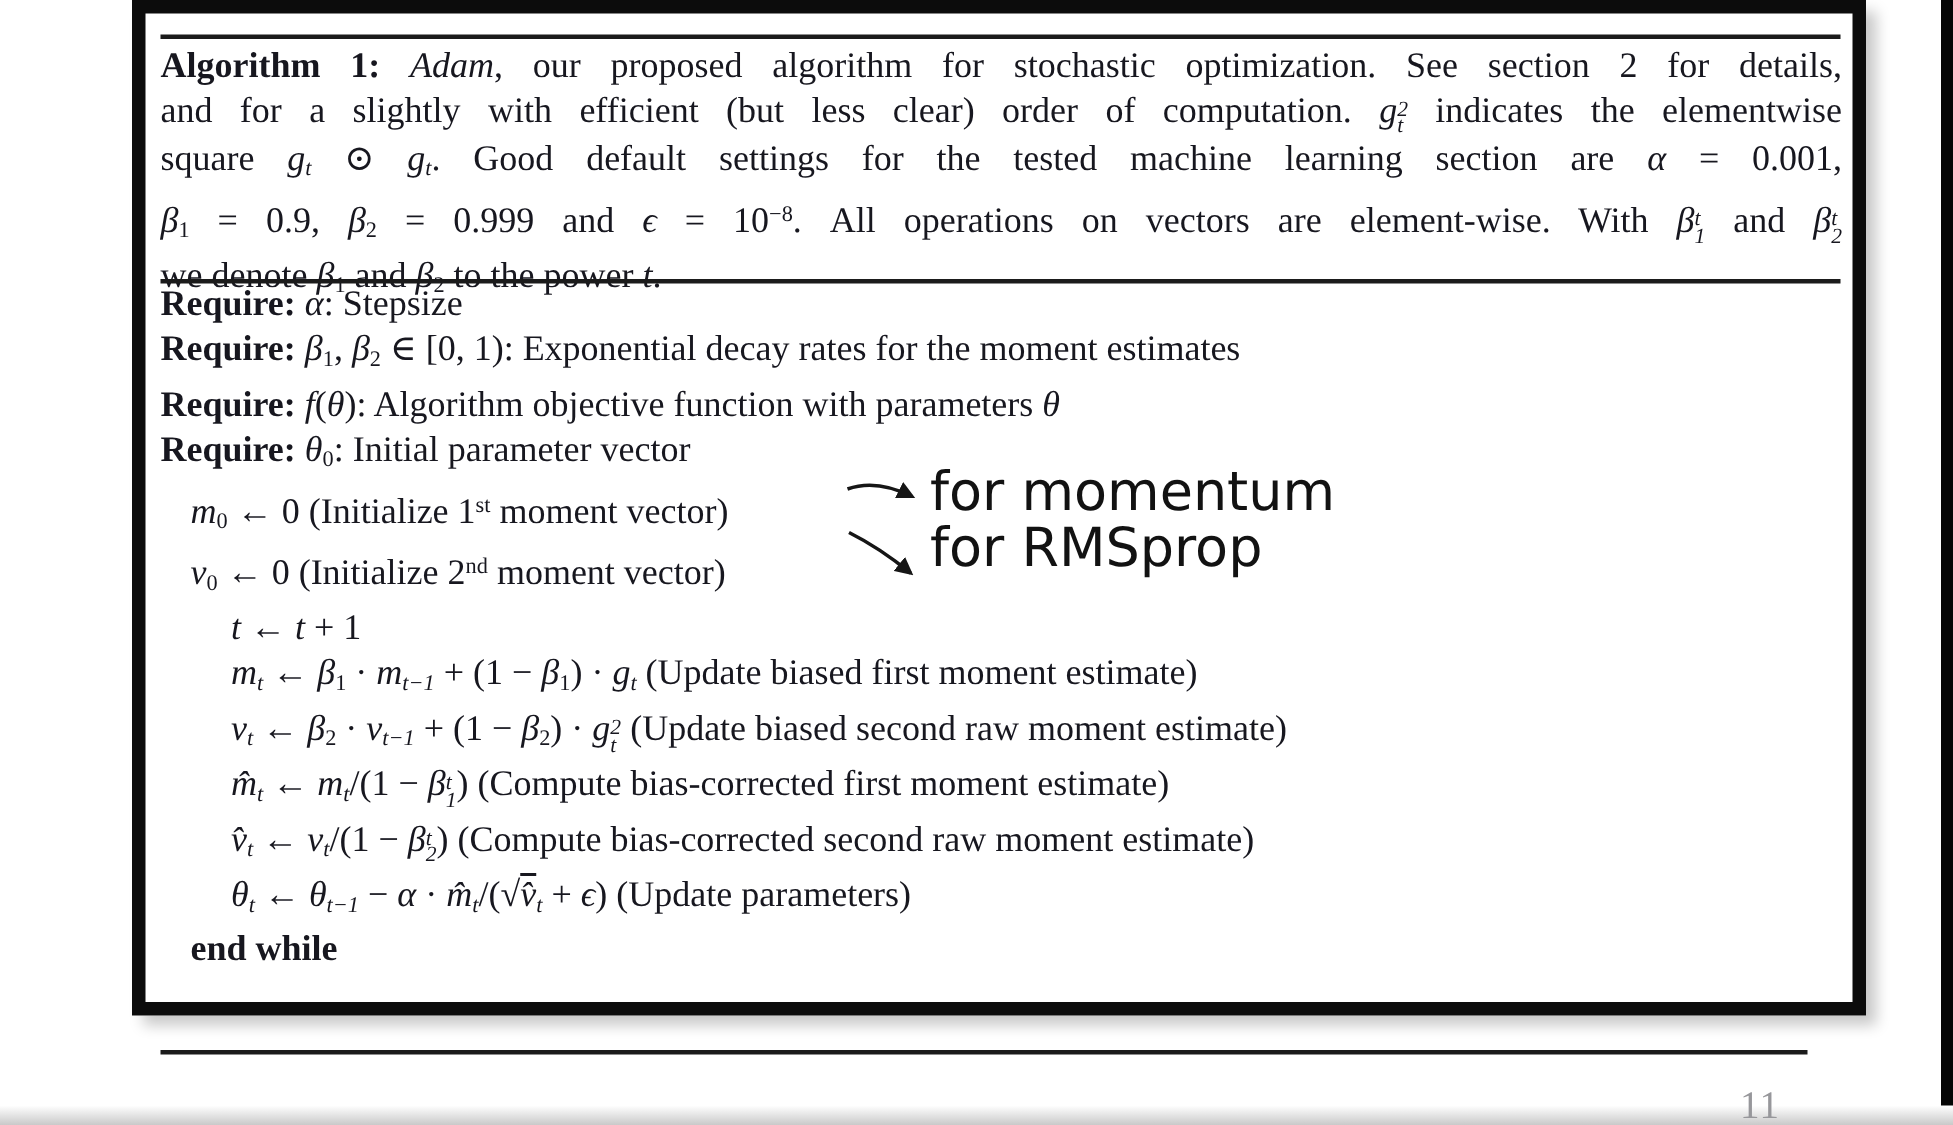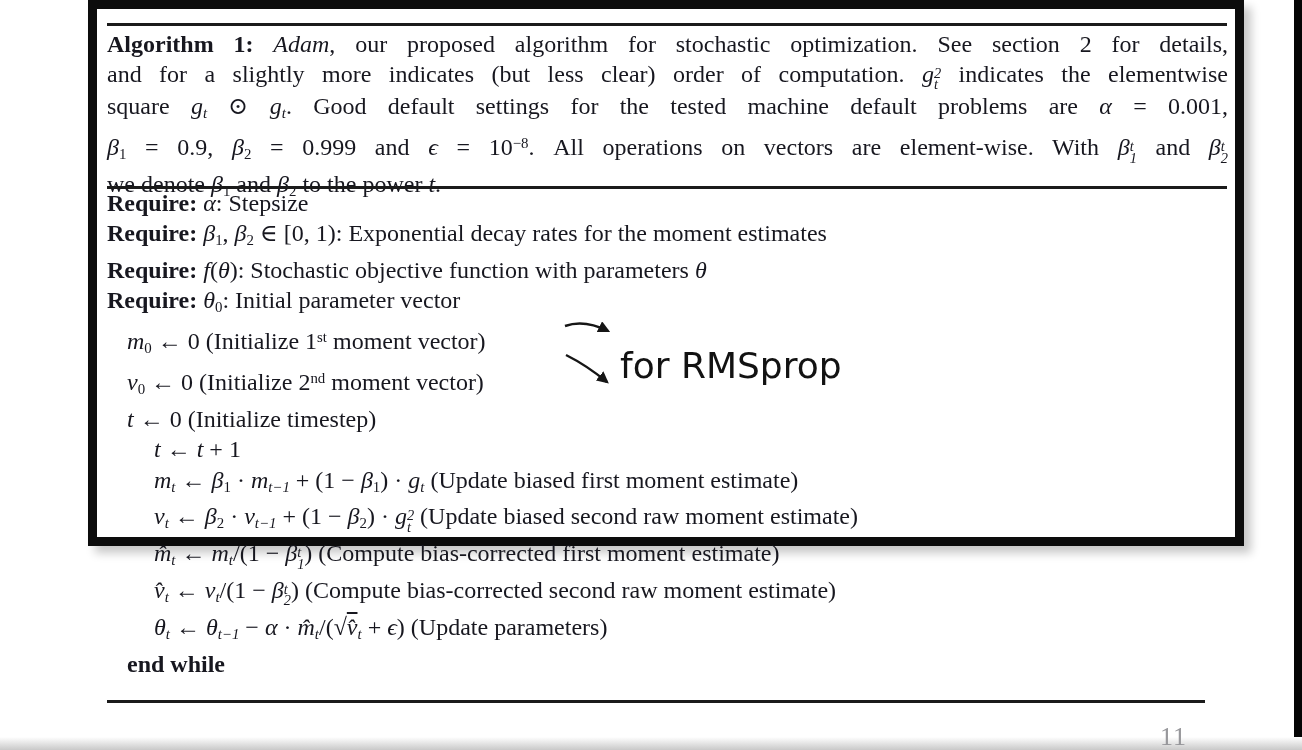--- a/index.html
+++ b/index.html
@@ -1,20 +1,20 @@
 <!DOCTYPE html>
 <html><head>
 <meta charset="utf-8">
 <style>
   html,body{margin:0;padding:0;background:#ffffff;}
   #stage{position:relative;width:1302px;height:750px;background:#ffffff;overflow:hidden;
          font-family:"Liberation Serif","DejaVu Serif",serif;color:#17171f;}
 
   
-  #frame{position:absolute;left:88px;top:0;width:1156px;height:546px;box-sizing:border-box;
+  #frame{position:absolute;left:88px;top:0;width:1156px;height:677px;box-sizing:border-box;
          border:9px solid #0c0c0c;background:#ffffff;box-shadow:7px 7px 9px rgba(0,0,0,.22);}
 
   .rule{position:absolute;background:#1b1b1b;height:3px;z-index:3;}
   #rule-top{left:10px;top:14px;width:1120px;}
   #rule-mid{left:10px;top:177px;width:1120px;}
   #rule-bottom{left:10px;top:691px;width:1098px;height:2.5px;}
 
   
   #caption{position:absolute;left:10px;top:20px;width:1121px;font-size:24px;line-height:30px;}
   #caption .line.just{text-align:justify;text-align-last:justify;}
@@ -56,50 +56,50 @@
 </head>
 <body>
 
 <div id="stage">
 
   <div id="frame">
     <div id="rule-top" class="rule"></div>
 
     <div id="caption">
         <div class="line ind0 just"><span class="b">Algorithm 1: </span><span class="i">Adam</span><span>, our proposed algorithm for stochastic optimization. See section 2 for details,</span></div>
-        <div class="line ind0 just"><span>and for a slightly more indicates (but less clear) order of computation. </span><span class="i">g</span><span class="stk"><span class="stk-t">2</span><span class="stk-b">t</span></span><span>&nbsp;indicates the elementwise</span></div>
-        <div class="line ind0 just"><span>square </span><span class="i">g</span><span class="isub">t</span><span>&nbsp;⊙ </span><span class="i">g</span><span class="isub">t</span><span>. Good default settings for the tested machine default problems are </span><span class="i">α</span><span>&nbsp;= 0.001,</span></div>
+        <div class="line ind0 just"><span>and for a slightly with efficient (but less clear) order of computation. </span><span class="i">g</span><span class="stk"><span class="stk-t">2</span><span class="stk-b">t</span></span><span>&nbsp;indicates the elementwise</span></div>
+        <div class="line ind0 just"><span>square </span><span class="i">g</span><span class="isub">t</span><span>&nbsp;⊙ </span><span class="i">g</span><span class="isub">t</span><span>. Good default settings for the tested machine learning section are </span><span class="i">α</span><span>&nbsp;= 0.001,</span></div>
         <div class="line ind0 just"><span class="i">β</span><span class="sub">1</span><span>&nbsp;= 0.9, </span><span class="i">β</span><span class="sub">2</span><span>&nbsp;= 0.999 and </span><span class="i">ϵ</span><span>&nbsp;= 10</span><span class="sup">−8</span><span>. All operations on vectors are element-wise. With </span><span class="i">β</span><span class="stk"><span class="stk-t">t</span><span class="stk-b">1</span></span><span>&nbsp;and </span><span class="i">β</span><span class="stk"><span class="stk-t">t</span><span class="stk-b">2</span></span></div>
         <div class="line ind0"><span>we denote </span><span class="i">β</span><span class="sub">1</span><span>&nbsp;and </span><span class="i">β</span><span class="sub">2</span><span>&nbsp;to the power </span><span class="i">t</span><span>.</span></div>
       </div>
 
     <div id="rule-mid" class="rule"></div>
 
     <div id="alg-lines">
         <div class="line ind0"><span class="b">Require: </span><span class="i">α</span><span>: Stepsize</span></div>
         <div class="line ind0"><span class="b">Require: </span><span class="i">β</span><span class="sub">1</span><span>, </span><span class="i">β</span><span class="sub">2</span><span>&nbsp;∈ [0, 1): Exponential decay rates for the moment estimates</span></div>
-        <div class="line ind0"><span class="b">Require: </span><span class="i">f</span><span>(</span><span class="i">θ</span><span>): Stochastic objective function with parameters </span><span class="i">θ</span></div>
+        <div class="line ind0"><span class="b">Require: </span><span class="i">f</span><span>(</span><span class="i">θ</span><span>): Algorithm objective function with parameters </span><span class="i">θ</span></div>
         <div class="line ind0"><span class="b">Require: </span><span class="i">θ</span><span class="sub">0</span><span>: Initial parameter vector</span></div>
         <div class="line ind1"><span class="i">m</span><span class="sub">0</span><span>&nbsp;← 0 (Initialize 1</span><span class="sup">st</span><span>&nbsp;moment vector)</span></div>
         <div class="line ind1"><span class="i">v</span><span class="sub">0</span><span>&nbsp;← 0 (Initialize 2</span><span class="sup">nd</span><span>&nbsp;moment vector)</span></div>
-        <div class="line ind1"><span class="i">t</span><span>&nbsp;← 0 (Initialize timestep)</span></div>
         <div class="line ind2"><span class="i">t</span><span>&nbsp;← </span><span class="i">t</span><span>&nbsp;+ 1</span></div>
         <div class="line ind2"><span class="i">m</span><span class="isub">t</span><span>&nbsp;← </span><span class="i">β</span><span class="sub">1</span><span>&nbsp;· </span><span class="i">m</span><span class="isub">t−1</span><span>&nbsp;+ (1 − </span><span class="i">β</span><span class="sub">1</span><span>) · </span><span class="i">g</span><span class="isub">t</span><span>&nbsp;(Update biased first moment estimate)</span></div>
         <div class="line ind2"><span class="i">v</span><span class="isub">t</span><span>&nbsp;← </span><span class="i">β</span><span class="sub">2</span><span>&nbsp;· </span><span class="i">v</span><span class="isub">t−1</span><span>&nbsp;+ (1 − </span><span class="i">β</span><span class="sub">2</span><span>) · </span><span class="i">g</span><span class="stk"><span class="stk-t">2</span><span class="stk-b">t</span></span><span>&nbsp;(Update biased second raw moment estimate)</span></div>
         <div class="line ind2"><span class="i">m̂</span><span class="isub">t</span><span>&nbsp;← </span><span class="i">m</span><span class="isub">t</span><span>/(1 − </span><span class="i">β</span><span class="stk"><span class="stk-t">t</span><span class="stk-b">1</span></span><span>) (Compute bias-corrected first moment estimate)</span></div>
         <div class="line ind2"><span class="i">v̂</span><span class="isub">t</span><span>&nbsp;← </span><span class="i">v</span><span class="isub">t</span><span>/(1 − </span><span class="i">β</span><span class="stk"><span class="stk-t">t</span><span class="stk-b">2</span></span><span>) (Compute bias-corrected second raw moment estimate)</span></div>
         <div class="line ind2"><span class="i">θ</span><span class="isub">t</span><span>&nbsp;← </span><span class="i">θ</span><span class="isub">t−1</span><span>&nbsp;− </span><span class="i">α</span><span>&nbsp;· </span><span class="i">m̂</span><span class="isub">t</span><span>/(√</span><span class="i ov">v̂</span><span class="isub">t</span><span>&nbsp;+ </span><span class="i">ϵ</span><span>) (Update parameters)</span></div>
         <div class="line ind1"><span class="b">end while</span></div>
       </div>
 
     <div id="page-num">11</div>
 
     <div id="rule-bottom" class="rule"></div>
   </div>
 
+  <div id="annot-momentum" class="annot">for momentum</div>
   <div id="annot-rmsprop" class="annot">for RMSprop</div>
 
   <svg id="annot-arrows" viewBox="0 0 80 80" xmlns="http://www.w3.org/2000/svg">
     <defs>
       <marker id="ah" viewBox="0 0 10 10" refX="8" refY="5" markerWidth="5" markerHeight="5" orient="auto-start-reverse">
         <path d="M0,0 L10,5 L0,10 z" fill="#161616"></path>
       </marker>
     </defs>
     <path d="M15,11 C32,5 48,11 58,16" fill="none" stroke="#161616" stroke-width="2.4" marker-end="url(#ah)"></path>
     <path d="M16,40 C32,48 46,58 57,67" fill="none" stroke="#161616" stroke-width="2.4" marker-end="url(#ah)"></path>

